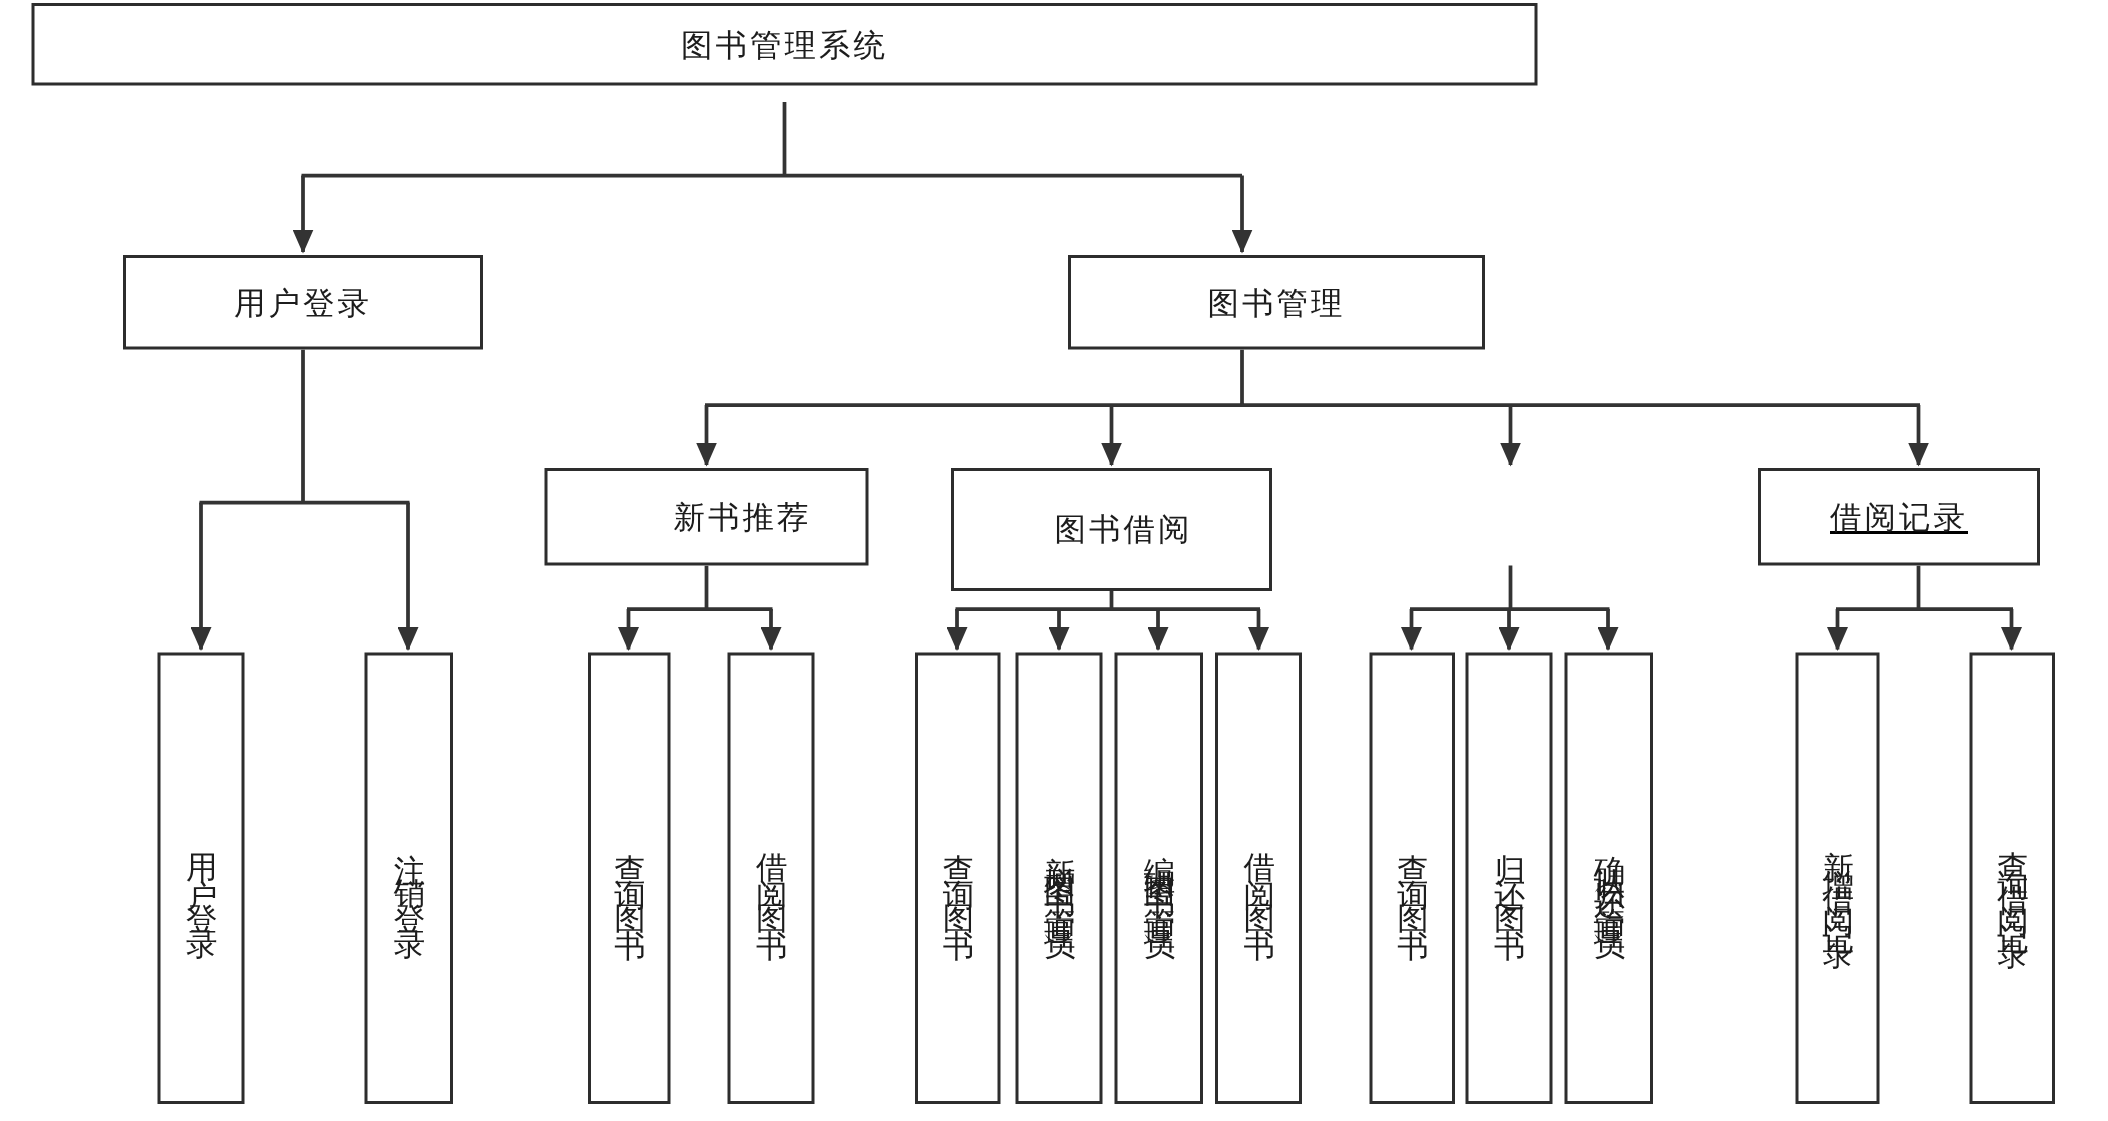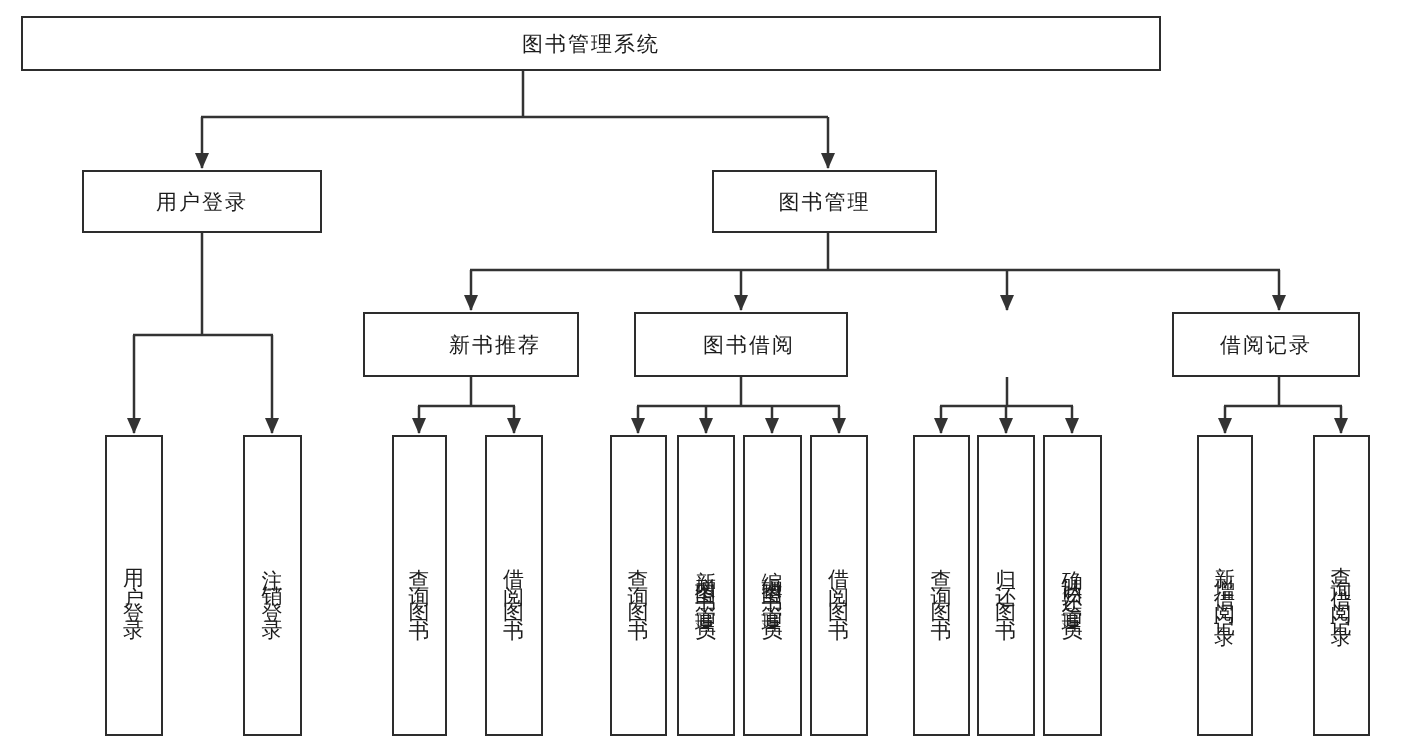--- a/index.html
+++ b/index.html
@@ -96,38 +96,38 @@
       <line x1="941" y1="406" x2="941" y2="433" marker-end="url(#arrow)"></line>
       <line x1="1006" y1="406" x2="1006" y2="433" marker-end="url(#arrow)"></line>
       <line x1="1072" y1="406" x2="1072" y2="433" marker-end="url(#arrow)"></line>
 
       <path d="M1279 377 V406 M1224 406 H1342"></path>
       <line x1="1225" y1="406" x2="1225" y2="433" marker-end="url(#arrow)"></line>
       <line x1="1341" y1="406" x2="1341" y2="433" marker-end="url(#arrow)"></line>
     </g>
   </svg>
 
-  <div class="node h-box" style="left:21px; top:16px; width:1140px; height:55px;">
+  <div class="node h-box" style="left:21px; top:2px; width:1004px; height:55px;">
     <span class="label">图书管理系统</span>
   </div>
 
   <div class="node h-box" style="left:82px; top:170px; width:240px; height:63px;">
     <span class="label">用户登录</span>
   </div>
-  <div class="node h-box" style="left:712px; top:170px; width:225px; height:63px;">
+  <div class="node h-box" style="left:712px; top:170px; width:278px; height:63px;">
     <span class="label">图书管理</span>
   </div>
 
   <div class="node h-box" style="left:363px; top:312px; width:216px; height:65px;padding-left:48px;">
     <span class="label">新书推荐</span>
   </div>
-  <div class="node h-box" style="left:634px; top:312px; width:214px; height:65px;padding-left:16px;">
+  <div class="node h-box" style="left:634px; top:312px; width:214px; height:82px;padding-left:16px;">
     <span class="label">图书借阅</span>
   </div>
-  <div class="node h-box" style="left:1172px; top:312px; width:188px; height:65px;">
+  <div class="node h-box" style="left:1172px; top:312px; width:188px; height:65px;text-decoration:underline;">
     <span class="label">借阅记录</span>
   </div>
 
   <div class="node v-box" style="left:105px; top:435px; width:58px; height:301px;">
     <span class="label">用户登录</span>
   </div>
   <div class="node v-box" style="left:243px; top:435px; width:59px; height:301px;">
     <span class="label">注销登录</span>
   </div>
 

